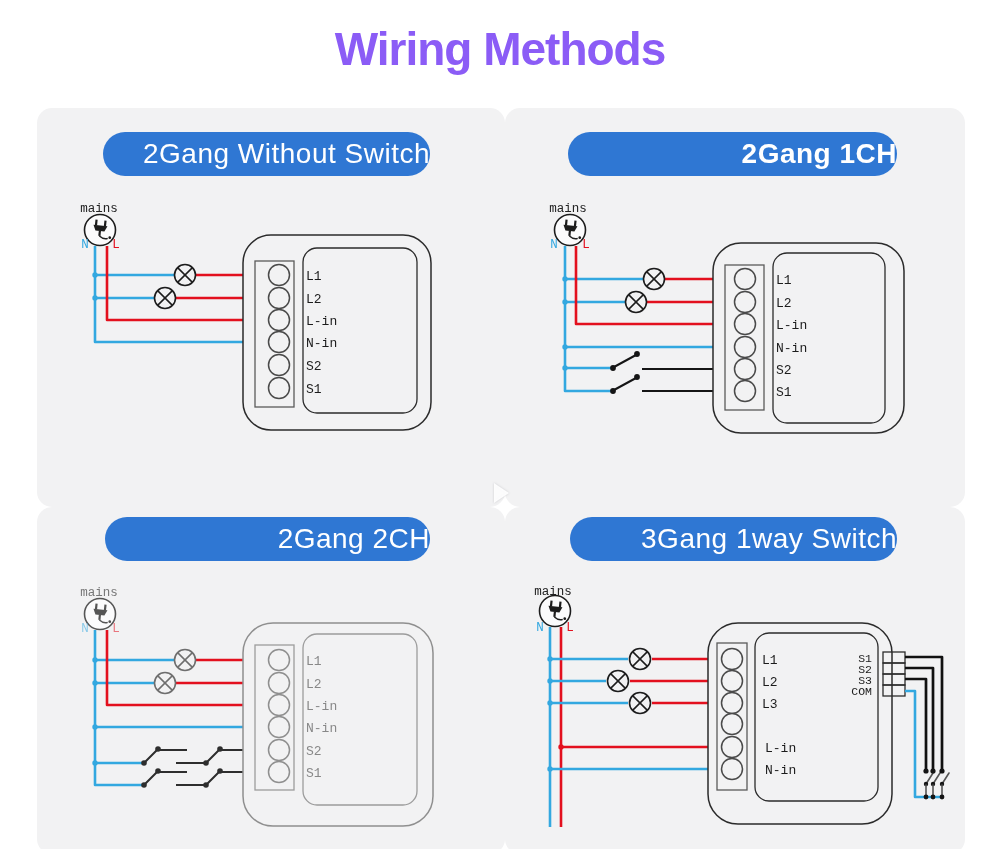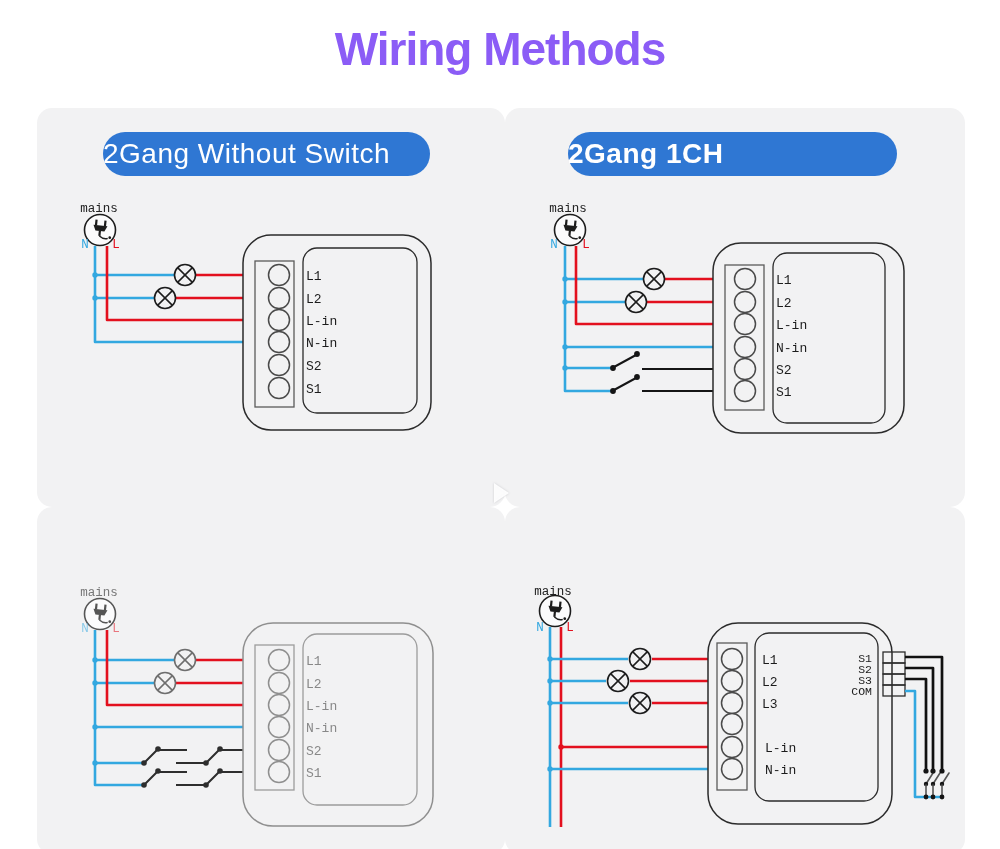--- a/index.html
+++ b/index.html
@@ -8,21 +8,21 @@
     font-family:"Liberation Sans", sans-serif;overflow:hidden;
   }
   .page-title{
     position:absolute;left:0;top:22px;width:1000px;text-align:center;
     font-size:46px;font-weight:bold;color:#8b5cf6;letter-spacing:-1px;
   }
   .panel{position:absolute;background:#f2f2f3;border-radius:15px;}
   .panel svg{position:absolute;left:0;top:0;}
   .pill{
     position:absolute;background:#2f77d3;border-radius:23px;height:44px;
-    display:flex;align-items:center;justify-content:flex-start;
+    display:flex;align-items:center;justify-content:flex-end;
   }
   .pill span{color:#ffffff;font-size:28px;letter-spacing:.5px;}
   .carousel-arrow{
     position:absolute;left:494px;top:483px;width:0;height:0;
     border-top:10px solid transparent;border-bottom:10px solid transparent;
     border-left:15px solid rgba(255,255,255,.92);
     filter:drop-shadow(0 0 1px rgba(160,160,165,.5));
   }
   
   .wb{stroke:#33a8e0;stroke-width:2.6;fill:none;stroke-linejoin:round;}
@@ -193,20 +193,23 @@
       <text class="lbl" x="776" y="306.5">L2</text>
       <text class="lbl" x="776" y="328.5">L-in</text>
       <text class="lbl" x="776" y="351.5">N-in</text>
       <text class="lbl" x="776" y="373.5">S2</text>
       <text class="lbl" x="776" y="395.5">S1</text>
     </g>
   </svg>
 </section>
 
 <section class="panel" style="left:37px;top:507px;width:468px;height:347px;">
+  <div class="pill" style="left:68px;top:10px;width:325px;">
+    <span>2Gang 2CH</span>
+  </div>
   <svg width="468" height="342" viewBox="37 507 468 342" class="muted">
     <text class="mains" x="99" y="596">mains</text>
     <g transform="translate(100,614)">
       <circle class="plugc" r="15.5"></circle>
       <g transform="rotate(6)">
         <path class="plugp" d="M-4.5,-10 V-4.5 M4.5,-10 V-4.5"></path>
         <path class="plugb" d="M-7,-4.5 L7,-4.5 L4.5,1 L-4.5,1 Z"></path>
         <path class="plugp" d="M0,1 V6"></path>
         <path class="plugw" d="M0,6 Q5,9.5 8.5,7.5"></path>
         <circle class="plugb" cx="10.5" cy="6.5" r="1.4"></circle>
@@ -274,20 +277,23 @@
       <text class="lbl" x="306" y="687.5">L2</text>
       <text class="lbl" x="306" y="709.5">L-in</text>
       <text class="lbl" x="306" y="731.5">N-in</text>
       <text class="lbl" x="306" y="754.5">S2</text>
       <text class="lbl" x="306" y="776.5">S1</text>
     </g>
   </svg>
 </section>
 
 <section class="panel" style="left:505px;top:507px;width:460px;height:347px;">
+  <div class="pill" style="left:65px;top:10px;width:327px;">
+    <span>3Gang 1way Switch</span>
+  </div>
   <svg width="460" height="342" viewBox="505 507 460 342">
     <text class="mains" x="553" y="595">mains</text>
     <g transform="translate(555,611)">
       <circle class="plugc" r="15.5"></circle>
       <g transform="rotate(6)">
         <path class="plugp" d="M-4.5,-10 V-4.5 M4.5,-10 V-4.5"></path>
         <path class="plugb" d="M-7,-4.5 L7,-4.5 L4.5,1 L-4.5,1 Z"></path>
         <path class="plugp" d="M0,1 V6"></path>
         <path class="plugw" d="M0,6 Q5,9.5 8.5,7.5"></path>
         <circle class="plugb" cx="10.5" cy="6.5" r="1.4"></circle>

